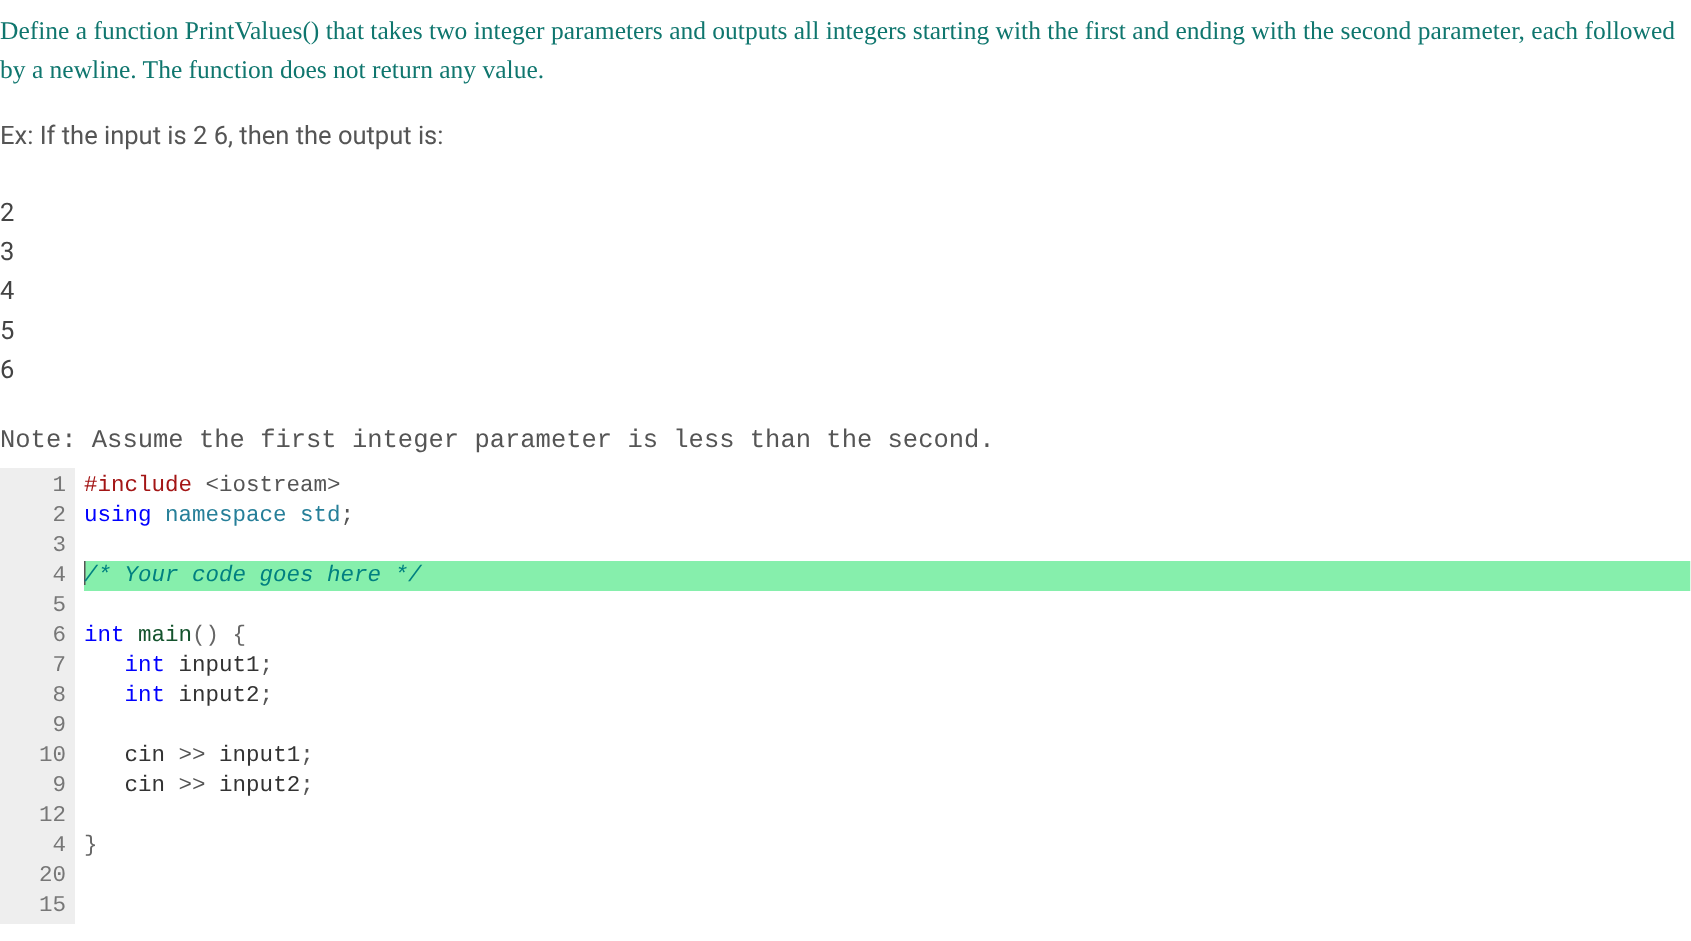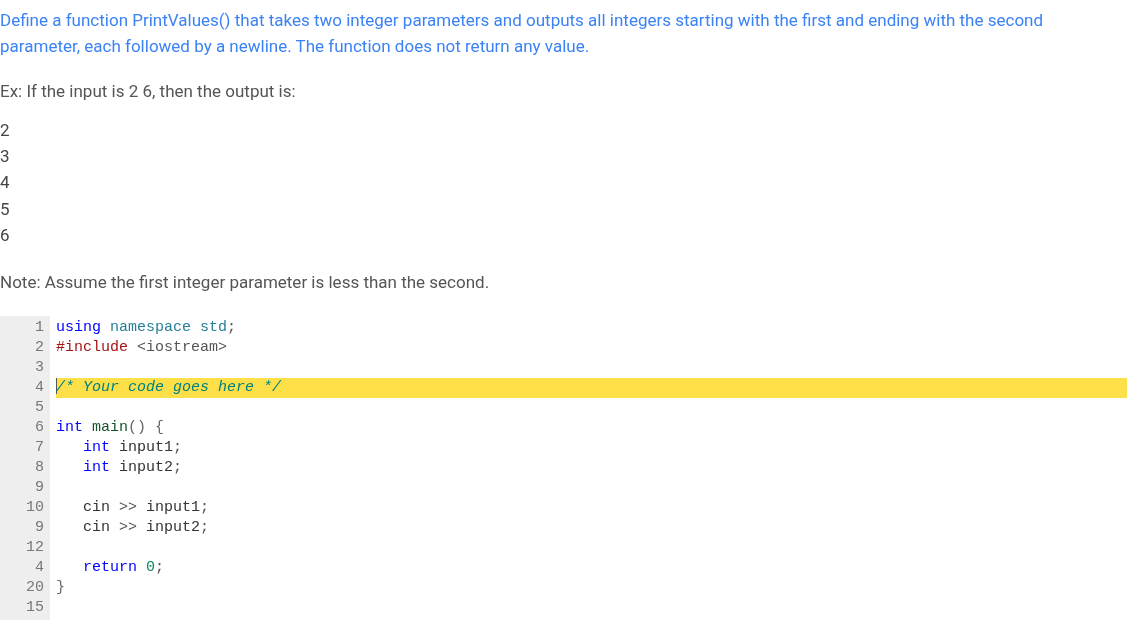--- a/index.html
+++ b/index.html
@@ -7,37 +7,39 @@
     font-family: -apple-system, BlinkMacSystemFont, "Segoe UI", Roboto, Helvetica, Arial, sans-serif;
     font-size: 17px;
     color: #555;
     line-height: 1.5;
     padding: 8px 0 20px 0;
     width: 1127px;
     background: #fff;
   }
   .problem-text {
     font-weight: 400;
-    color: #3b82f6;
+    color: #0f766e;
     margin-bottom: 20px;
+    font-family: Liberation Serif, serif;
   }
   .example-label {
     color: #555;
-    margin-bottom: 12px;
+    margin-bottom: 24px;
   }
   .example-output {
     font-family: -apple-system, BlinkMacSystemFont, "Segoe UI", Roboto, Helvetica, Arial, sans-serif;
     color: #444;
     line-height: 1.55;
     margin-bottom: 22px;
     white-space: pre;
   }
   .note {
     color: #555;
-    margin-bottom: 20px;
+    margin-bottom: 4px;
+    font-family: Liberation Mono, monospace;
   }
   .code-block {
     display: flex;
     font-family: "Consolas", "Menlo", "Courier New", monospace;
     font-size: 15px;
     line-height: 20px;
   }
   .gutter {
     background: #eeeeee;
     color: #777;
@@ -49,21 +51,21 @@
   .gutter div { height: 20px; }
   .code {
     flex: 1;
     padding: 2px 0 2px 6px;
   }
   .code .line {
     height: 20px;
     white-space: pre;
   }
   .code .line.highlight {
-    background: #fde047;
+    background: #86efac;
   }
   .tok-pre   { color: #a31515; }   
   .tok-inc   { color: #555; }      
   .tok-kw    { color: #0000ff; }   
   .tok-ns    { color: #267f99; }   
   .tok-fn    { color: #14532d; }   
   .tok-pun   { color: #555; }
   .tok-brace { color: #666; }
   .tok-num   { color: #098658; }
   .tok-cmt   { color: #008080; font-style: italic; }
@@ -105,28 +107,27 @@
     <div>8</div>
     <div>9</div>
     <div>10</div>
     <div>9</div>
     <div>12</div>
     <div>4</div>
     <div>20</div>
     <div>15</div>
   </div>
   <div class="code">
+    <div class="line"><span class="tok-pre">#include</span> <span class="tok-inc">&lt;iostream&gt;</span></div>
     <div class="line"><span class="tok-kw">using</span> <span class="tok-ns">namespace</span> <span class="tok-ns">std</span><span class="tok-pun">;</span></div>
-    <div class="line"><span class="tok-pre">#include</span> <span class="tok-inc">&lt;iostream&gt;</span></div>
     <div class="line"></div>
     <div class="line highlight"><span class="cursor-bar"></span><span class="tok-cmt">/* Your code goes here */</span></div>
     <div class="line"></div>
     <div class="line"><span class="tok-kw">int</span> <span class="tok-fn">main</span><span class="tok-brace">()</span><span class="tok-brace"> {</span></div>
     <div class="line">   <span class="tok-kw">int</span> <span class="tok-var">input1</span><span class="tok-pun">;</span></div>
     <div class="line">   <span class="tok-kw">int</span> <span class="tok-var">input2</span><span class="tok-pun">;</span></div>
     <div class="line"></div>
     <div class="line">   <span class="tok-var">cin</span> <span class="tok-op">&gt;&gt;</span> <span class="tok-var">input1</span><span class="tok-pun">;</span></div>
     <div class="line">   <span class="tok-var">cin</span> <span class="tok-op">&gt;&gt;</span> <span class="tok-var">input2</span><span class="tok-pun">;</span></div>
     <div class="line"></div>
-    <div class="line">   <span class="tok-kw">return</span> <span class="tok-num">0</span><span class="tok-pun">;</span></div>
     <div class="line"><span class="tok-brace">}</span></div>
   </div>
 </div>
 
 </body></html>

